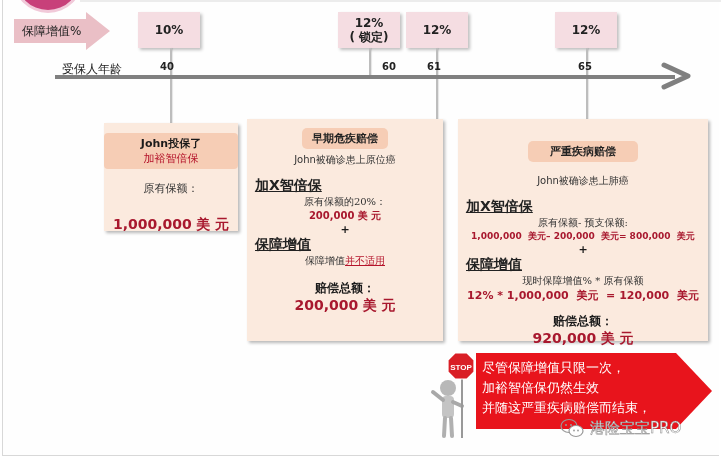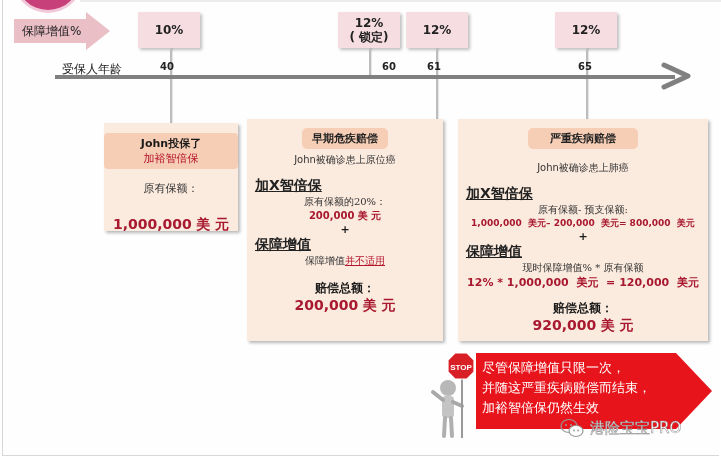--- a/index.html
+++ b/index.html
@@ -115,21 +115,21 @@
     <span class="serif">保障增值</span><span class="red" style="text-decoration:underline;">并不适用</span>
   </div>
   <div style="margin-top:12px;font-weight:bold;font-size:12px;">赔偿总额：</div>
   <div style="font-size:14px;">
     <span class="amt">200,000</span>
     <span class="amt">美 元</span>
   </div>
 </div>
 
 <div class="card" style="left:458px;top:119px;width:250px;height:222px;padding:0 8px;">
-  <div style="margin-top:8px;"><span class="card-title" style="padding:3px 22px;">严重疾病赔偿</span></div>
+  <div style="margin-top:21px;"><span class="card-title" style="padding:3px 22px;">严重疾病赔偿</span></div>
   <div class="small" style="margin-top:12px;font-size:10px;">John被确诊患上肺癌</div>
   <div class="section-h" style="margin-top:10px;">加X智倍保</div>
   <div class="serif small">原有保额- 预支保额:</div>
   <div class="amt" style="font-size:9px;white-space:pre;">1,000,000  美元– 200,000  美元= 800,000  美元</div>
   <div style="font-weight:bold;font-size:11px;">+</div>
   <div class="section-h">保障增值</div>
   <div class="serif small" style="font-size:10px;">现时保障增值% * 原有保额</div>
   <div class="amt" style="font-size:11px;white-space:pre;">12% * 1,000,000  美元  = 120,000  美元</div>
   <div style="margin-top:10px;font-weight:bold;font-size:12px;">赔偿总额：</div>
   <div style="font-size:14px;">
@@ -138,22 +138,22 @@
   </div>
 </div>
 
 <div class="stop-banner">
   <svg width="236" height="76" viewBox="0 0 236 76">
     <polygon points="0,0 200,0 236,38 200,76 0,76" fill="#e8141c"></polygon>
   </svg>
 </div>
 <div class="stop-text">
   <div>尽管保障增值只限一次，</div>
+  <div>加裕智倍保仍然生效</div>
   <div>并随这严重疾病赔偿而结束，</div>
-  <div>加裕智倍保仍然生效</div>
 </div>
 
 <svg class="figure" viewBox="0 0 40 70">
   <circle cx="18" cy="18" r="8" fill="#b8b8b8"></circle>
   <rect x="12" y="26" width="12" height="22" rx="4" fill="#c4c4c4"></rect>
   <line x1="13" y1="30" x2="3" y2="22" stroke="#a8a8a8" stroke-width="4" stroke-linecap="round"></line>
   <line x1="23" y1="32" x2="32" y2="36" stroke="#a8a8a8" stroke-width="4" stroke-linecap="round"></line>
   <line x1="15" y1="48" x2="14" y2="66" stroke="#b0b0b0" stroke-width="4" stroke-linecap="round"></line>
   <line x1="21" y1="48" x2="22" y2="66" stroke="#b0b0b0" stroke-width="4" stroke-linecap="round"></line>
   <line x1="32" y1="8" x2="32" y2="68" stroke="#999" stroke-width="2"></line>

